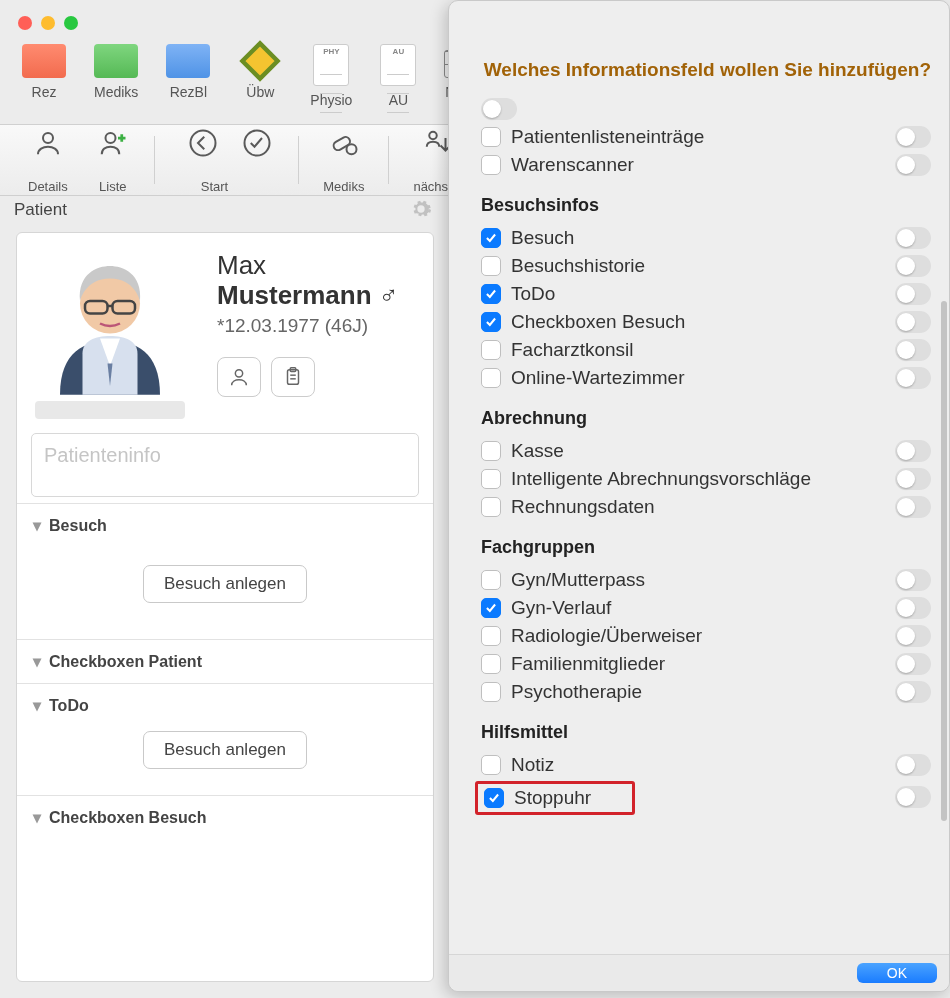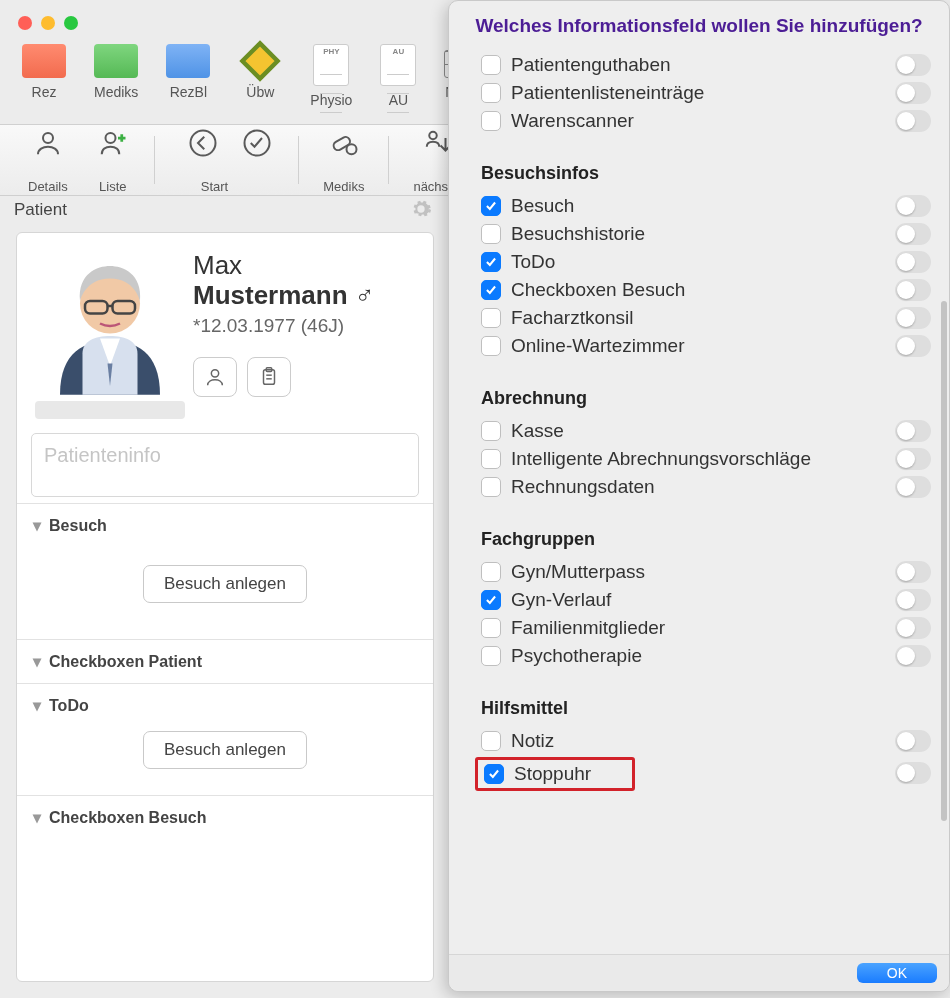--- a/index.html
+++ b/index.html
@@ -89,21 +89,21 @@
 }
 
 .patient-panel {
   position:absolute; top:232px; left:16px; width:418px;
   background:#fff; border:1px solid #d6d6d6; border-radius:6px;
   height:750px;
 }
 
 .patient-card {
   padding:18px 18px 8px 18px;
-  display:flex; gap:8px;
+  display:flex; gap:32px;
 }
 .avatar-wrap { display:flex; flex-direction:column; align-items:center; gap:6px;}
 .avatar-svg { width:150px; height:150px; }
 .avatar-shadow { width:150px; height:18px; background:#e8e8e8; border-radius:4px; margin-top:-6px;}
 .pname { font-size:26px; color:#333; line-height:1.15; }
 .pname .ln { font-weight:700; }
 .pbirth { font-size:19px; color:#666; margin-top:4px;}
 .paction-row { display:flex; gap:10px; margin-top:20px;}
 .paction-btn { width:44px; height:40px; border:1px solid #ccc; border-radius:8px; background:#fff; display:flex; align-items:center; justify-content:center; color:#666;}
 
@@ -124,30 +124,30 @@
   padding:8px 20px; font-size:17px; color:#444;
 }
 
 .dialog {
   position:absolute; top:0; left:448px; right:0; height:992px;
   background:#eeeeee; border:1px solid #c9c9c9; border-radius:10px;
   box-shadow:-3px 4px 16px rgba(0,0,0,0.2);
   display:flex; flex-direction:column;
 }
 .dialog-title {
-  font-size:19px; font-weight:600; text-align:center;
-  padding:14px 18px 10px 18px; color:#4c1d95;
+  font-size:19px; font-weight:600; text-align:right;
+  padding:14px 18px 10px 18px; color:#a16207;margin-top:44px;
 }
 .dialog-body {
   flex:1; overflow:hidden; padding: 0 18px 0 32px;
   position:relative;
 }
 .scroll-thumb { position:absolute; right:2px; top:300px; width:6px; height:520px; background:#c3c3c3; border-radius:3px;}
 
-.opt-group-title { font-size:18px; font-weight:700; margin-top:28px; margin-bottom:8px; color:#222;}
+.opt-group-title { font-size:18px; font-weight:700; margin-top:16px; margin-bottom:8px; color:#222;}
 .first-cut { margin-top:4px; }
 .opt-row {
   display:flex; align-items:center; justify-content:space-between;
   padding:3px 0;
 }
 .opt-left { display:flex; align-items:center; gap:10px;}
 .cb {
   width:20px; height:20px; border-radius:5px; border:1px solid #bfbfbf;
   background:#fff; display:flex; align-items:center; justify-content:center;
 }
@@ -385,24 +385,20 @@
     </div>
   </div>
 </div>
 
 <div class="dialog">
   <div class="dialog-title">Welches Informationsfeld wollen Sie hinzufügen?</div>
   <div class="dialog-body" id="dialog-body">
 
   <div class="first-cut"></div>
       <div class="opt-row">
-        <div class="opt-left">
-          <div class="cb"></div>
-          <span class="opt-label">Patientenguthaben</span>
-        </div>
         <div class="toggle"></div>
       </div>
       <div class="opt-row">
         <div class="opt-left">
           <div class="cb"></div>
           <span class="opt-label">Patientenlisteneinträge</span>
         </div>
         <div class="toggle"></div>
       </div>
       <div class="opt-row">
@@ -498,20 +494,27 @@
         <div class="toggle"></div>
       </div>
       <div class="opt-row">
         <div class="opt-left">
           <div class="cb checked">
             <svg width="14" height="14" viewBox="0 0 24 24" fill="none" stroke="#fff" stroke-width="3.5">
               <path d="M5 12l5 5 9-11"></path>
             </svg>
           </div>
           <span class="opt-label">Gyn-Verlauf</span>
+        </div>
+        <div class="toggle"></div>
+      </div>
+      <div class="opt-row">
+        <div class="opt-left">
+          <div class="cb"></div>
+          <span class="opt-label">Radiologie/Überweiser</span>
         </div>
         <div class="toggle"></div>
       </div>
       <div class="opt-row">
         <div class="opt-left">
           <div class="cb"></div>
           <span class="opt-label">Familienmitglieder</span>
         </div>
         <div class="toggle"></div>
       </div>

